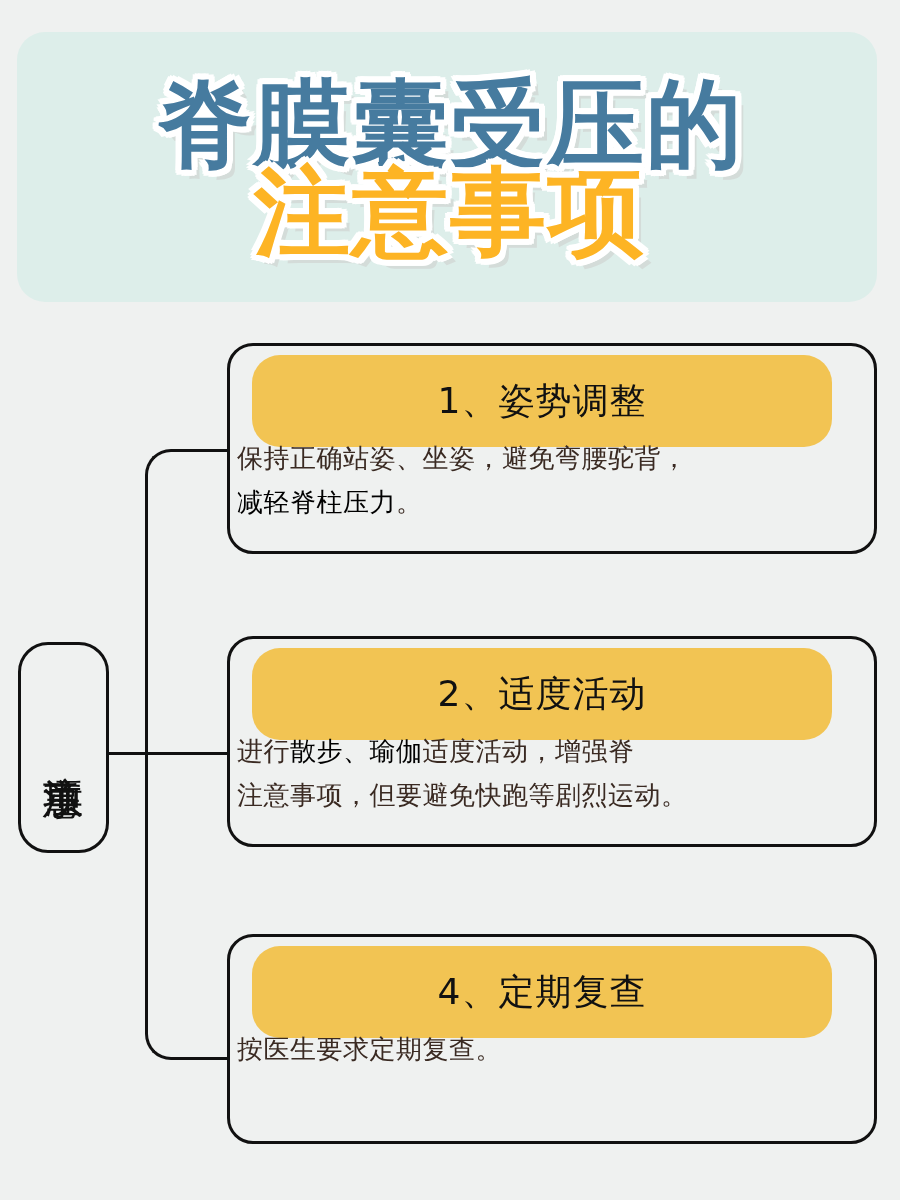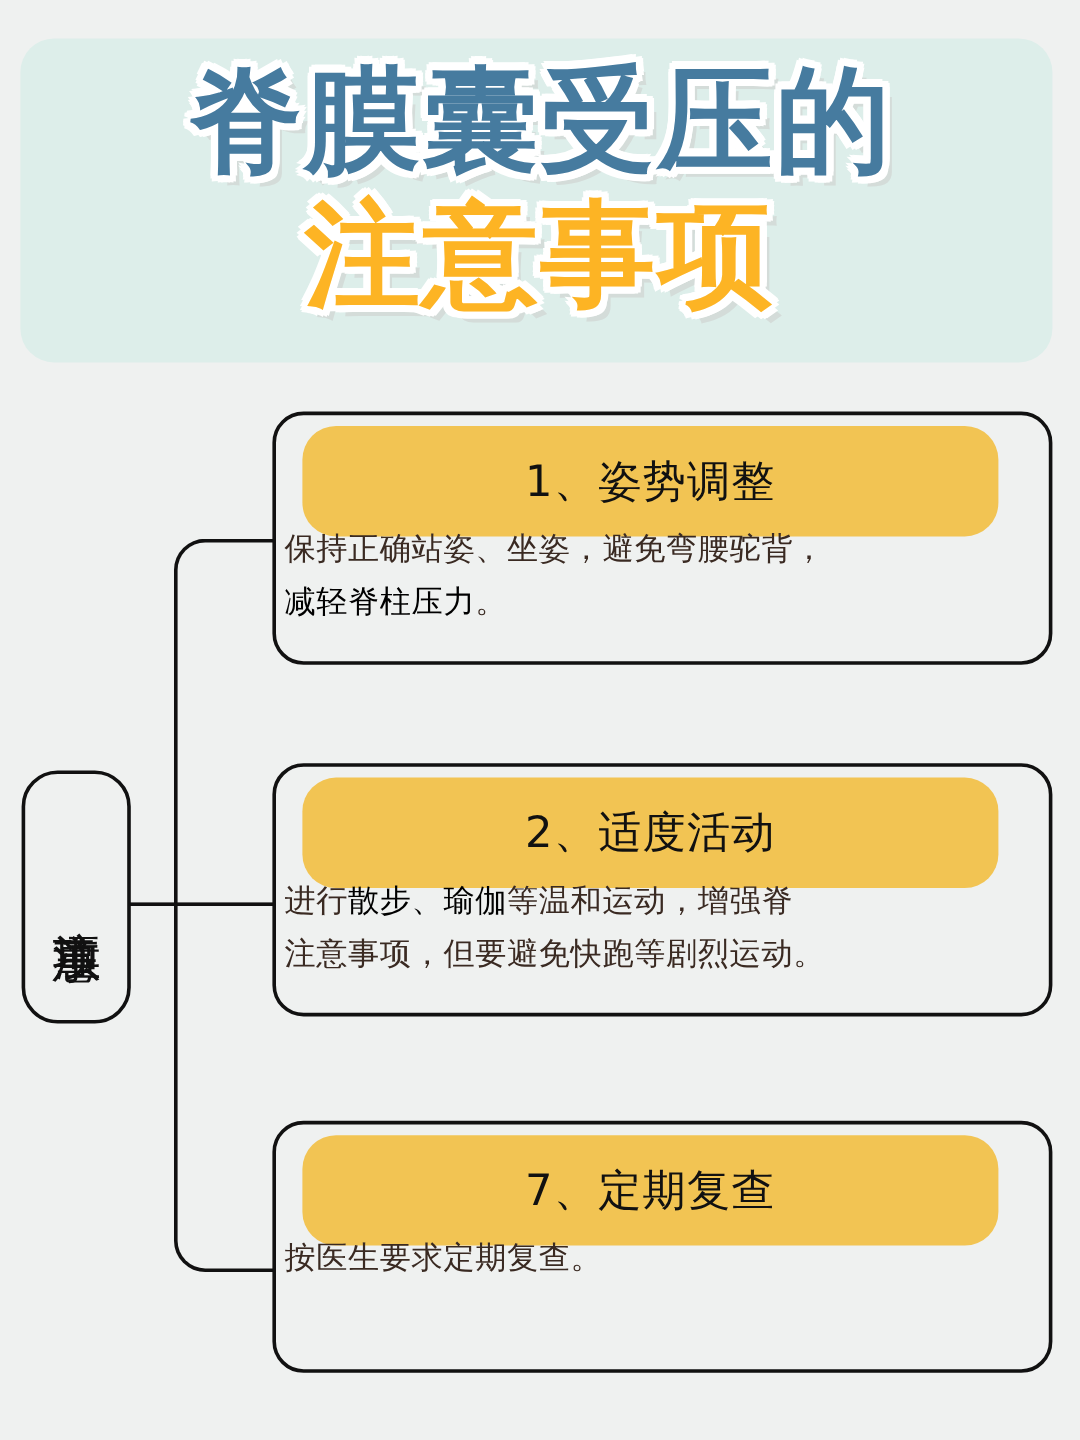--- a/index.html
+++ b/index.html
@@ -30,21 +30,21 @@
       font-size: 96px;
       line-height: 100px;
       font-weight: 900;
       text-shadow:
         -5px -5px 0 #ffffff, 5px -5px 0 #ffffff, -5px 5px 0 #ffffff, 5px 5px 0 #ffffff,
         0 -6px 0 #ffffff, 0 6px 0 #ffffff, -6px 0 0 #ffffff, 6px 0 0 #ffffff,
         -3px -6px 0 #ffffff, 3px 6px 0 #ffffff, -6px 3px 0 #ffffff, 6px -3px 0 #ffffff,
         8px 9px 0 #d4dcd9;
     }
     .title-line1 { top: 50px; }
-    .title-line1 span.t { color: #467b9f; }
+    .title-line1 span.t { color: #467b9f; margin-top: 24px; }
     .title-line2 { top: 162px; }
     .title-line2 span.t { color: #fdb424; }
 
     
     .root-node {
       position: absolute; left: 18px; top: 642px;
       width: 91px; height: 211px;
       border: 3px solid #111111;
       border-radius: 30px;
       background: #eff1f0;
@@ -138,31 +138,31 @@
       </div>
     </div>
   </div>
 
   <div class="item-box b2">
     <div class="item-pill">
       <span class="pill-text">2、适度活动</span>
     </div>
     <div class="item-body">
       <div>
-        <span>进行</span><span class="hl">散步、瑜伽</span><span>等温和运动，增强脊</span>
+        <span>进行</span><span class="hl">散步、瑜伽</span><span>适度活动，增强脊</span>
       </div>
       <div>
         <span>注意事项，但要避免快跑等剧烈运动。</span>
       </div>
     </div>
   </div>
 
   <div class="item-box b3">
     <div class="item-pill">
-      <span class="pill-text">7、定期复查</span>
+      <span class="pill-text">4、定期复查</span>
     </div>
     <div class="item-body">
       <div>
         <span>按医生要求定期复查。</span>
       </div>
     </div>
   </div>
 
 </div>
 

